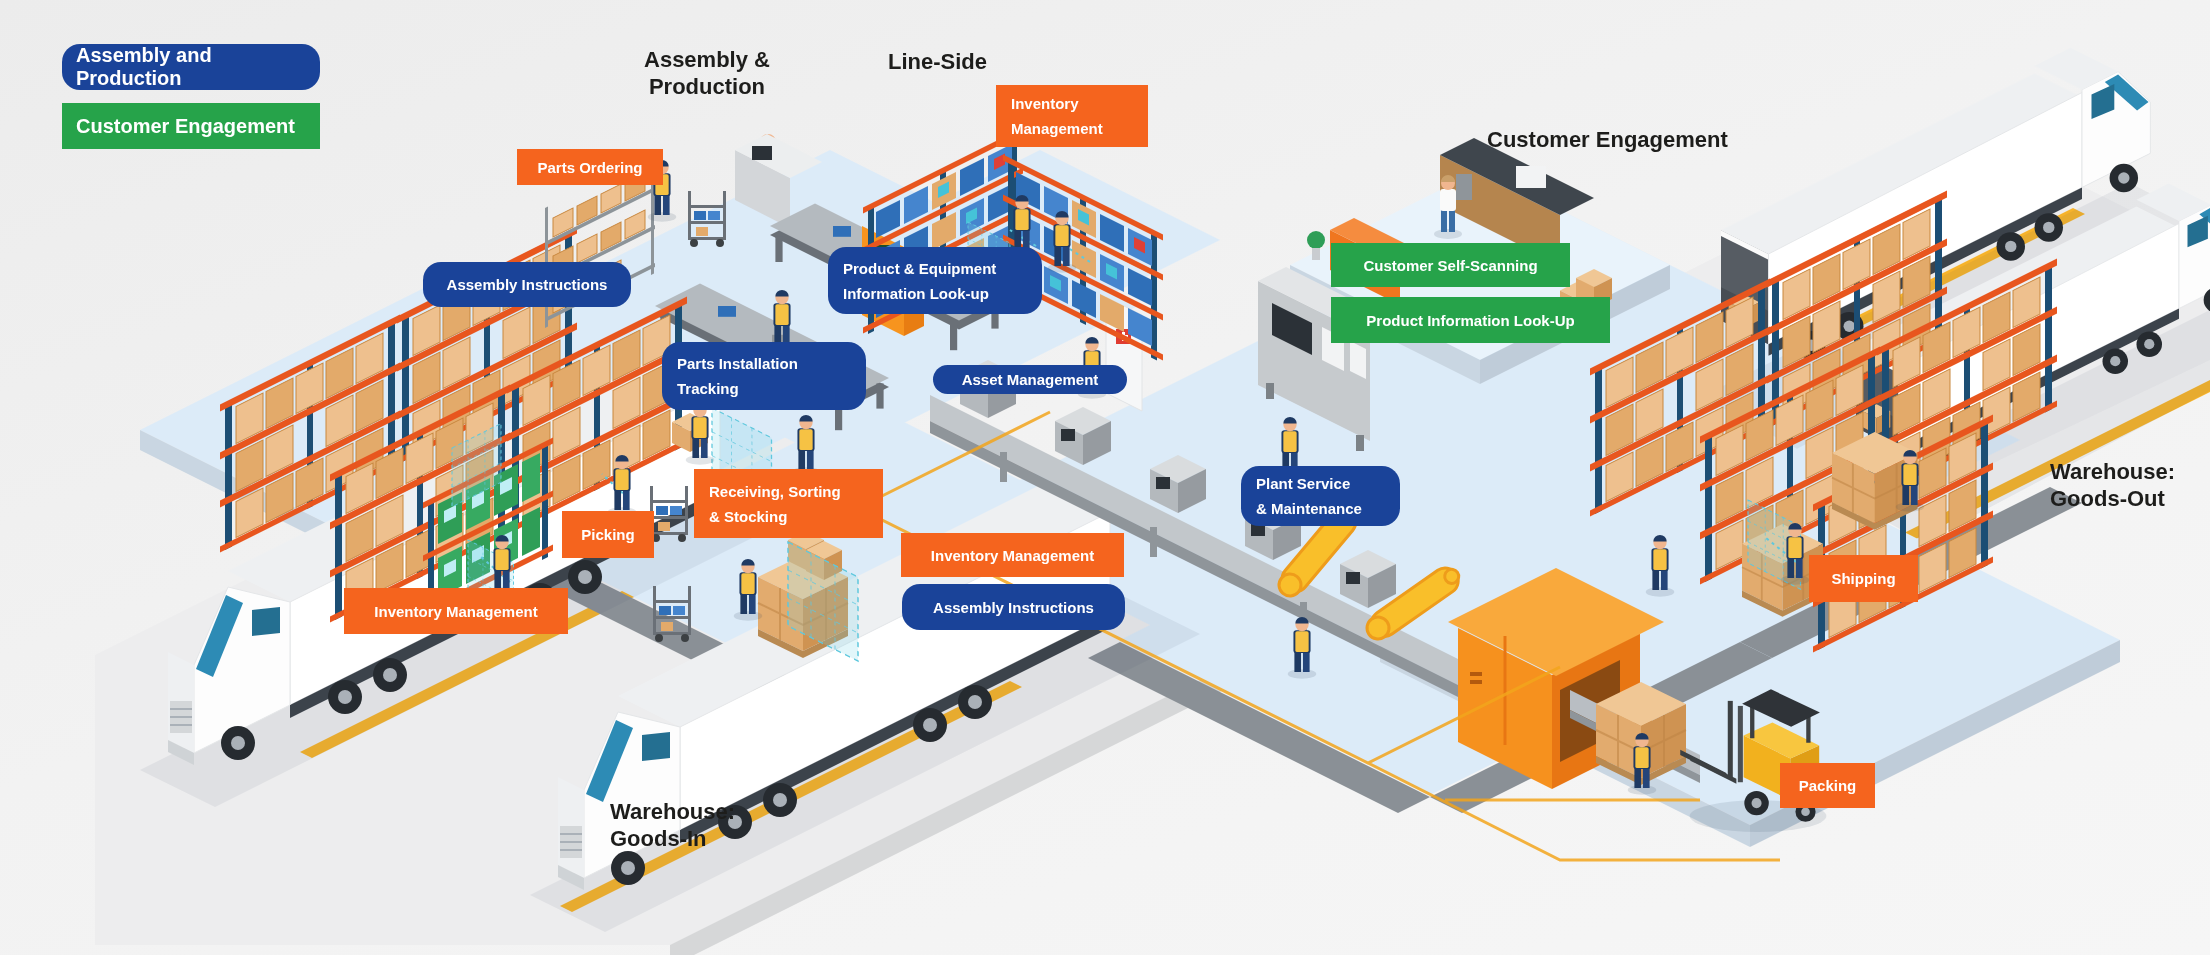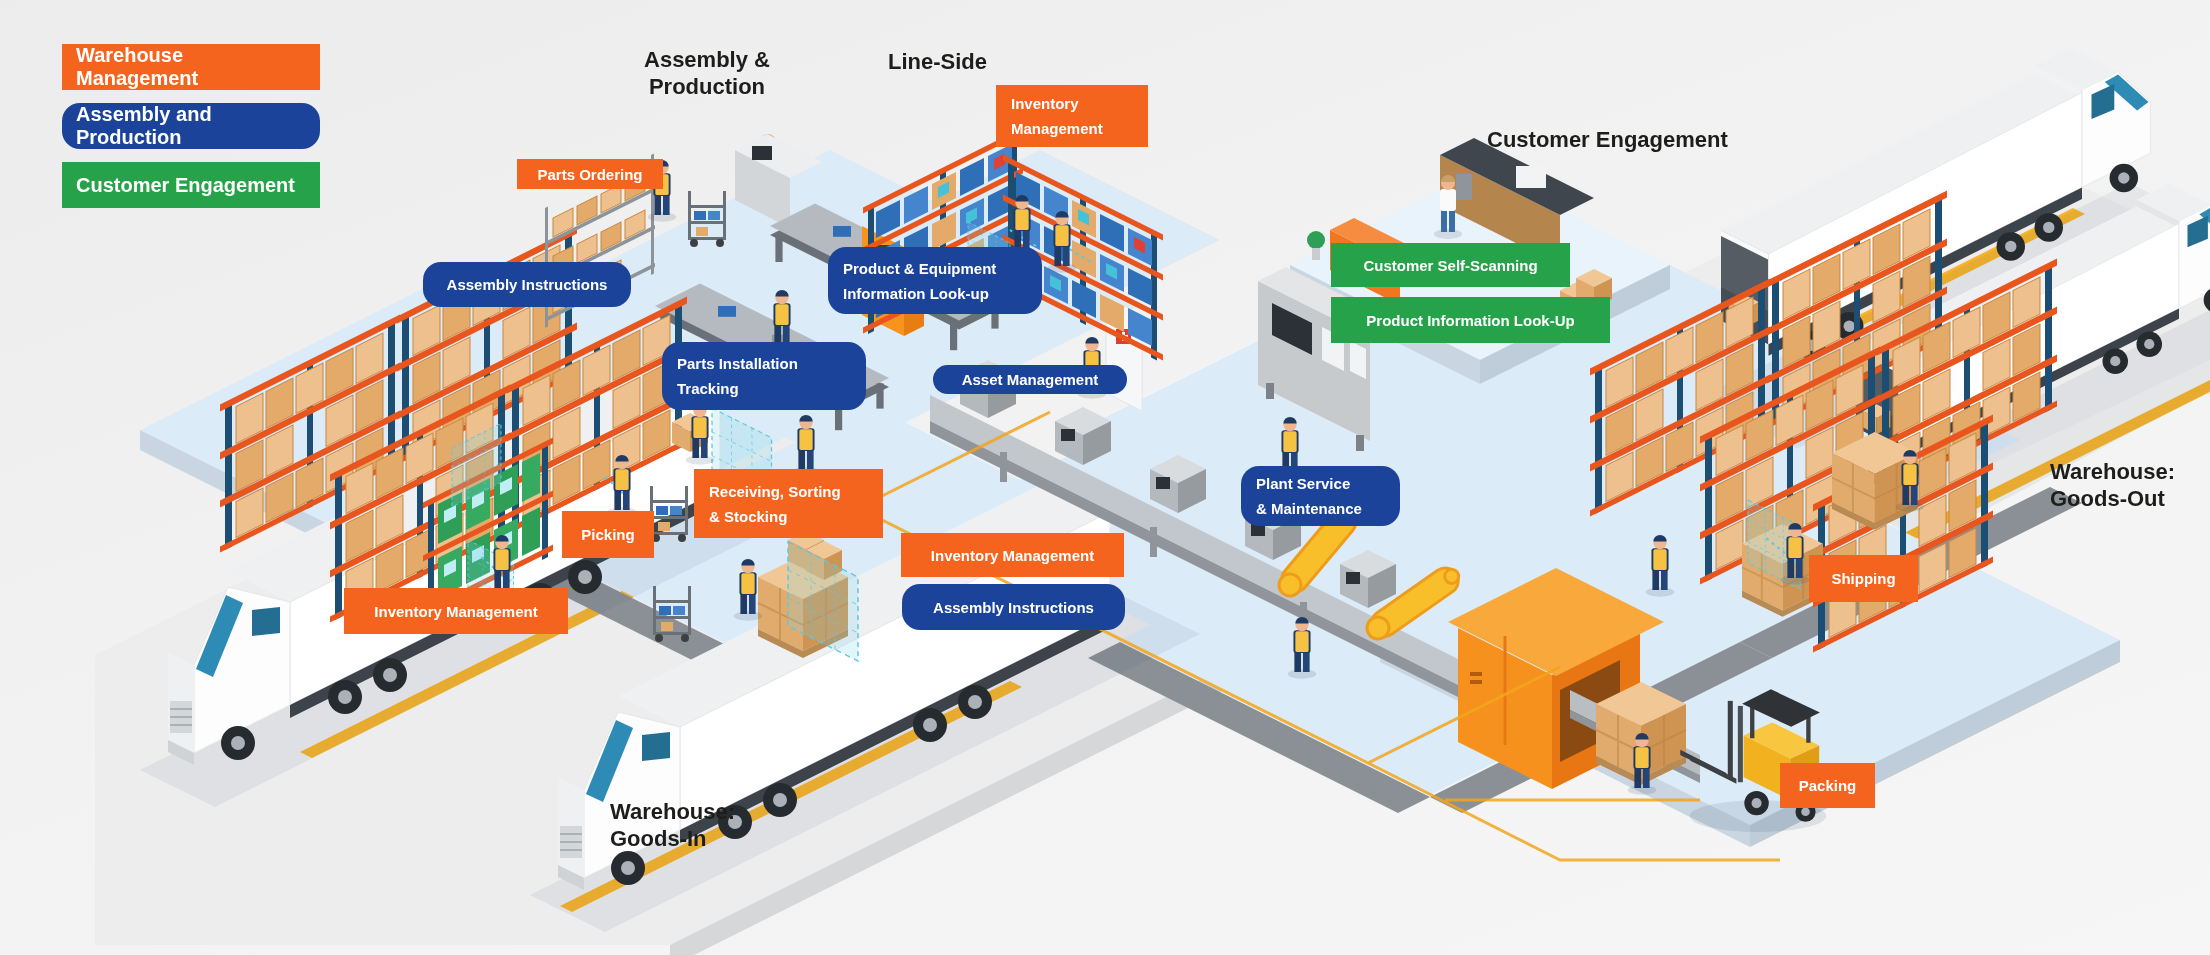--- a/index.html
+++ b/index.html
@@ -460,35 +460,34 @@
         <rect x="-8" y="-43" width="16" height="22" rx="3" fill="#fafafa"></rect>
         <circle cx="0" cy="-49" r="7" fill="#f0b68f"></circle>
         <path d="M -7 -50 a7 7 0 0 1 14 0 z" fill="#caa06a"></path>
       </g>
     </g>
 
     <use href="#forklift" transform="translate(1722,770) scale(0.72)"></use>
   </svg>
 
   <div class="legend">
-    <div class="legend-item orange">Warehouse Management</div>
     <div class="legend-item blue">Assembly and Production</div>
     <div class="legend-item green">Customer Engagement</div>
   </div>
 
   <div class="title center" style="left:617px;top:46px;width:180px">Assembly &amp;
 Production</div>
   <div class="title" style="left:888px;top:48px">Line-Side</div>
   <div class="title" style="left:1487px;top:126px">Customer Engagement</div>
   <div class="title" style="left:2050px;top:458px">Warehouse:
 Goods-Out</div>
   <div class="title" style="left:610px;top:798px">Warehouse:
 Goods-In</div>
 
-  <div class="lab orange" style="left:517px;top:159px;width:146px;height:30px">Parts Ordering</div>
+  <div class="lab orange" style="left:517px;top:149px;width:146px;height:36px">Parts Ordering</div>
   <div class="lab orange two" style="left:996px;top:85px;width:152px;height:62px">Inventory
 Management</div>
   <div class="lab blue" style="left:423px;top:262px;width:208px;height:45px">Assembly Instructions</div>
   <div class="lab blue two" style="left:828px;top:247px;width:214px;height:67px">Product &amp; Equipment
 Information Look-up</div>
   <div class="lab blue two" style="left:662px;top:342px;width:204px;height:68px">Parts Installation
 Tracking</div>
   <div class="lab blue" style="left:933px;top:365px;width:194px;height:29px">Asset Management</div>
   <div class="lab orange two" style="left:694px;top:469px;width:189px;height:69px">Receiving, Sorting
 &amp; Stocking</div>

